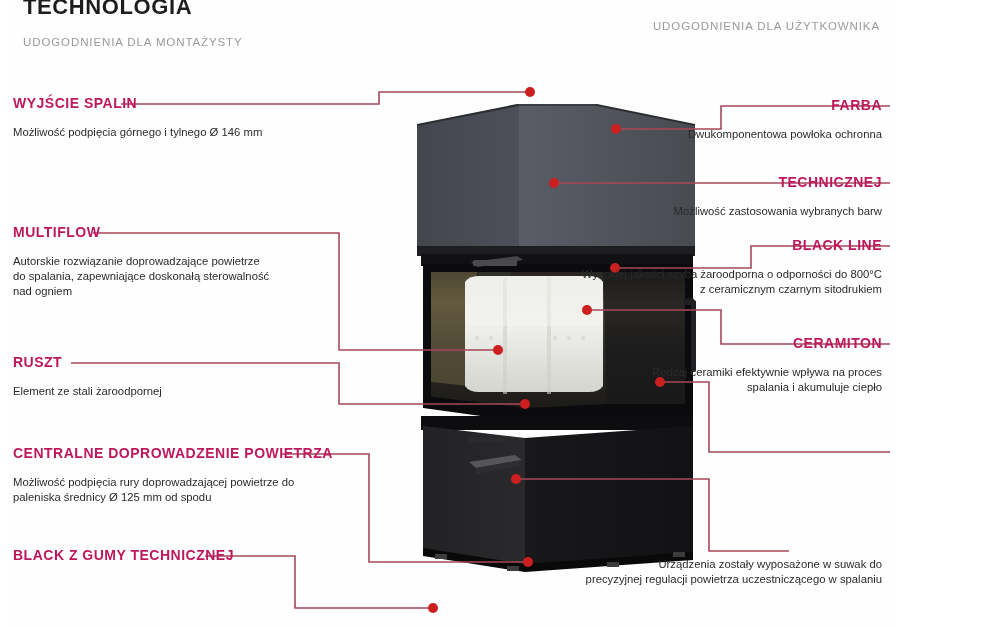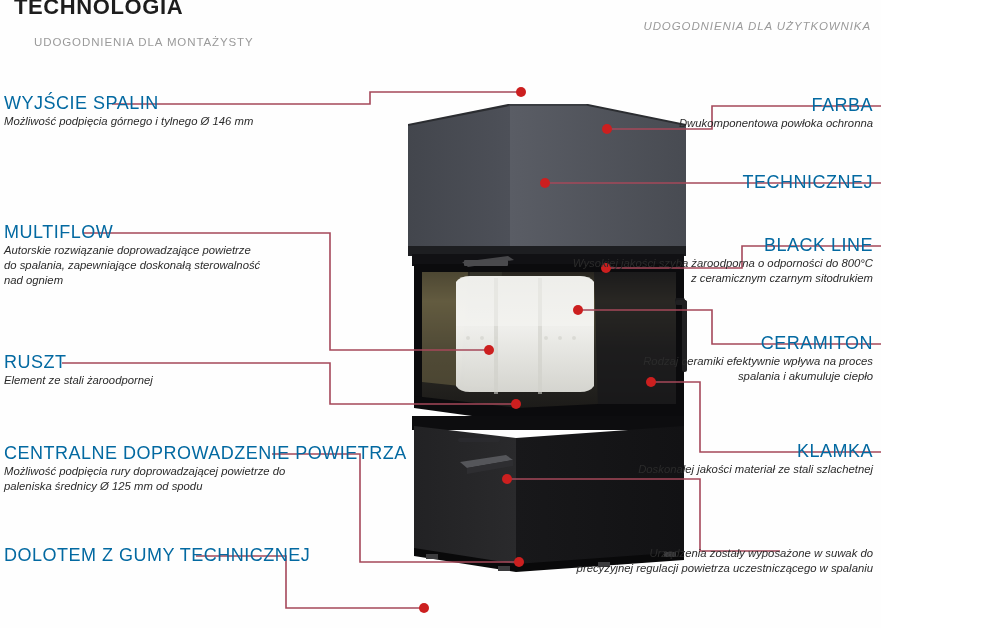--- a/index.html
+++ b/index.html
@@ -3,45 +3,45 @@
 <meta charset="utf-8">
 <style>
   html,body{margin:0;padding:0;}
   body{
     width:1000px;height:628px;
     background:#ffffff;
     font-family:"Liberation Sans", sans-serif;
     overflow:hidden;
     position:relative;
   }
-  #stage{position:absolute;left:0;top:0;width:881px;height:628px;overflow:hidden;background:#fefefe;}
+  #stage{position:absolute;left:9px;top:0;width:881px;height:628px;overflow:hidden;background:#fefefe;}
 
   
   .page-title{
     position:absolute;left:14px;top:-6px;
     font-size:22px;font-weight:bold;letter-spacing:.6px;color:#1d1d1d;
   }
   .sub-left{
     position:absolute;left:14px;top:36px;
-    font-size:11.5px;letter-spacing:.9px;color:#9a9a9a;font-weight:normal;margin-left:20px;
+    font-size:11.5px;letter-spacing:.9px;color:#9a9a9a;font-weight:normal;
   }
   .sub-right{
     position:absolute;right:10px;top:20px;
-    font-size:11.5px;letter-spacing:.9px;color:#9a9a9a;text-align:left;font-style:italic;
+    font-size:11.5px;letter-spacing:.9px;color:#9a9a9a;text-align:left;
   }
 
   
   .callout{position:absolute;}
   .callout .ttl{
-    font-size:18px;font-weight:normal;color:#0369a1;letter-spacing:.5px;
+    font-size:14px;font-weight:bold;color:#be185d;letter-spacing:.5px;
     white-space:nowrap;line-height:15px;
   }
   .callout .dsc{
-    font-size:11.3px;font-style:italic;color:#2b2b2b;line-height:15px;
-    margin-top:3px;white-space:pre-line;
+    font-size:11.3px;color:#2b2b2b;line-height:15px;
+    margin-top:14px;white-space:pre-line;
   }
   .left-c{text-align:left;}
   .right-c{text-align:right;}
 
   
   #wires{position:absolute;left:0;top:0;width:1000px;height:628px;pointer-events:none;}
 
   
   #stove{position:absolute;left:398px;top:86px;width:300px;height:540px;}
   .sv{position:absolute;left:0;top:0;}
@@ -216,47 +216,44 @@
     <div class="dsc">Element ze stali żaroodpornej</div>
   </div>
 
   <div class="callout left-c" style="left:4px;top:446px;">
     <div class="ttl">CENTRALNE DOPROWADZENIE POWIETRZA</div>
     <div class="dsc">Możliwość podpięcia rury doprowadzającej powietrze do
 paleniska średnicy Ø 125 mm od spodu</div>
   </div>
 
   <div class="callout left-c" style="left:4px;top:548px;">
-    <div class="ttl">DOLOTEM Z GUMY TECHNICZNEJ</div>
+    <div class="ttl">BLACK Z GUMY TECHNICZNEJ</div>
   </div>
 
   <div class="callout right-c" style="right:8px;top:98px;">
     <div class="ttl">FARBA</div>
     <div class="dsc">Dwukomponentowa powłoka ochronna</div>
   </div>
 
   <div class="callout right-c" style="right:8px;top:175px;">
     <div class="ttl">TECHNICZNEJ</div>
+    <div class="dsc">Możliwość zastosowania wybranych barw</div>
   </div>
 
   <div class="callout right-c" style="right:8px;top:238px;">
     <div class="ttl">BLACK LINE</div>
     <div class="dsc">Wysokiej jakości szyba żaroodporna o odporności do 800°C
 z ceramicznym czarnym sitodrukiem</div>
   </div>
 
   <div class="callout right-c" style="right:8px;top:336px;">
     <div class="ttl">CERAMITON</div>
     <div class="dsc">Rodzaj ceramiki efektywnie wpływa na proces
 spalania i akumuluje ciepło</div>
   </div>
 
-  <div class="callout right-c" style="right:8px;top:444px;">
-    <div class="ttl">KLAMKA</div>
-    <div class="dsc">Doskonałej jakości materiał ze stali szlachetnej</div>
-  </div>
 
   <div class="callout right-c" style="right:8px;top:543px;">
     <div class="dsc">Urządzenia zostały wyposażone w suwak do
 precyzyjnej regulacji powietrza uczestniczącego w spalaniu</div>
   </div>
 
 </div>
 
 </body></html>

